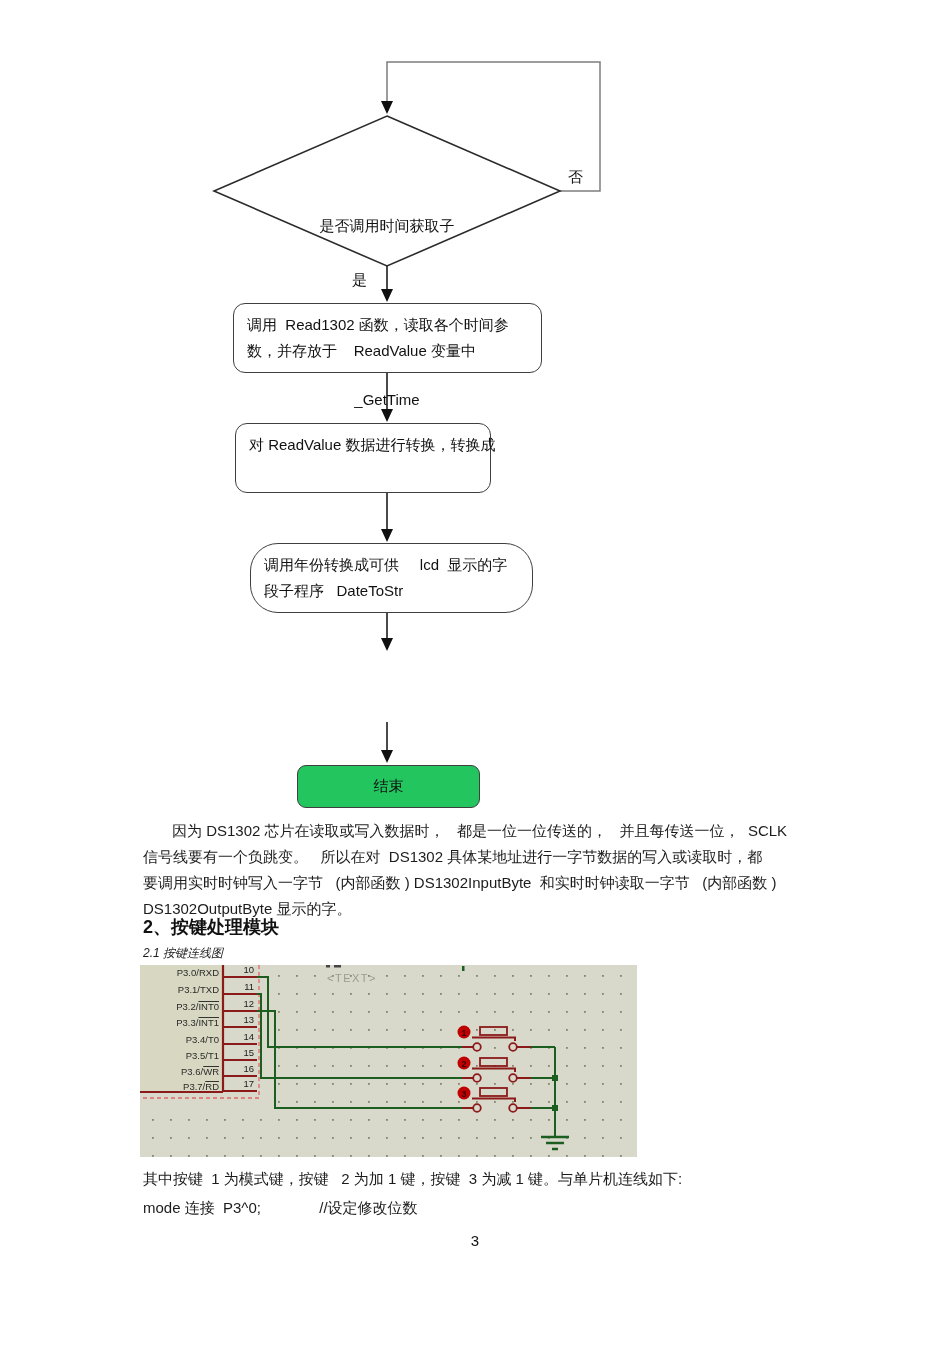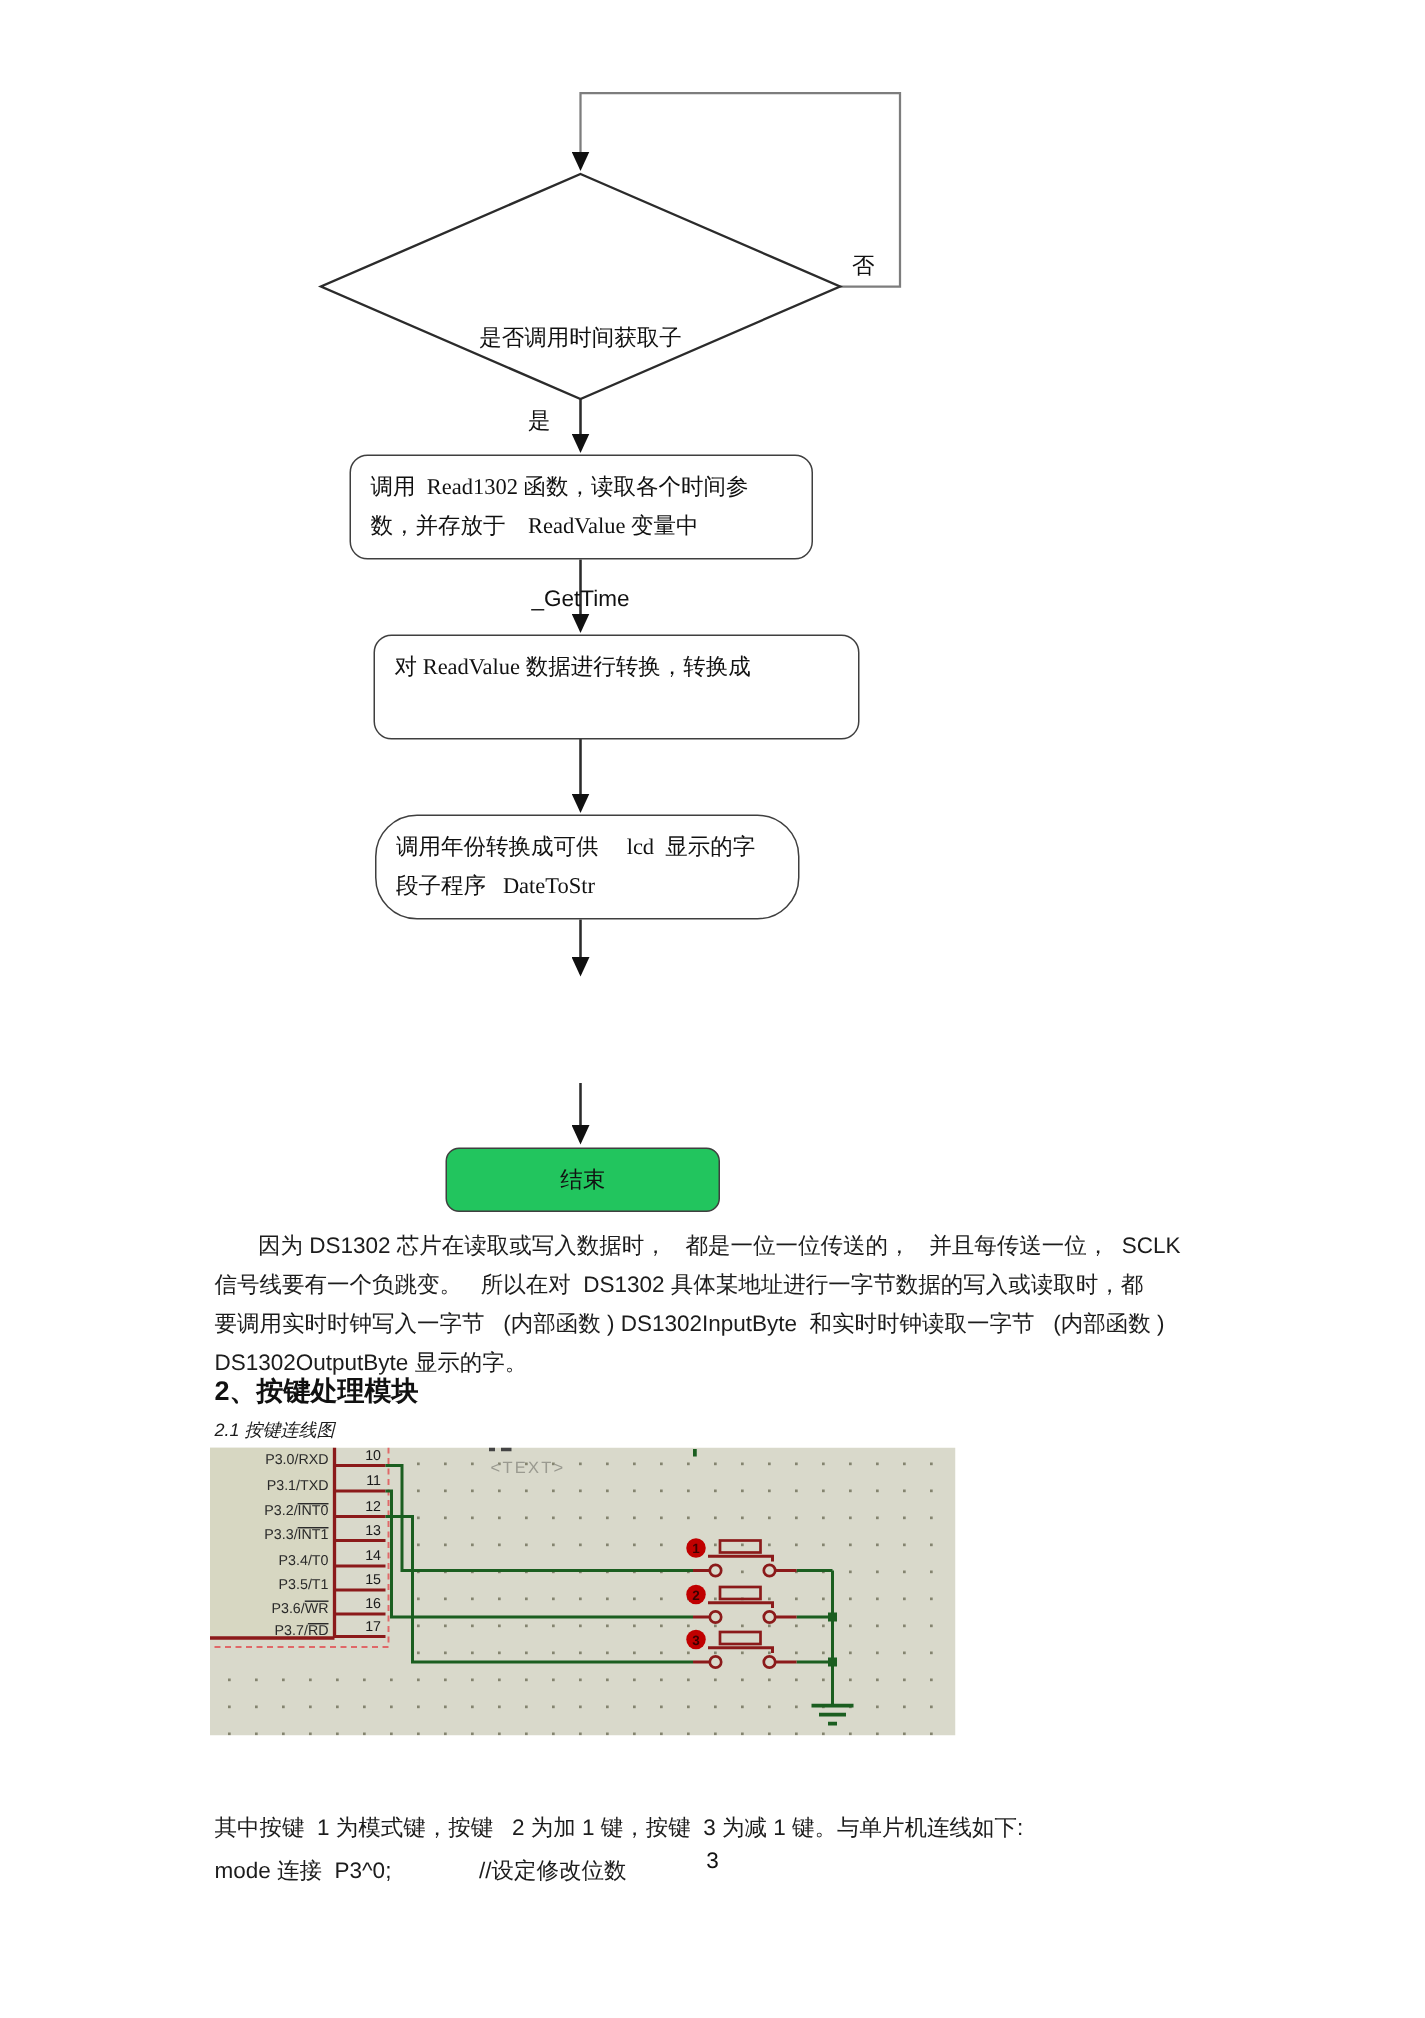--- a/index.html
+++ b/index.html
@@ -2,33 +2,33 @@
 <html><head>
 <meta charset="utf-8">
 <style>
   html,body{margin:0;padding:0;background:#ffffff;}
   .page{position:relative;width:950px;height:1345px;background:#ffffff;overflow:hidden;
         font-family:"Liberation Sans", sans-serif;color:#1c1c1c;}
   .abs{position:absolute;}
   svg{display:block;}
   .flow-box{position:absolute;background:#ffffff;border:1.8px solid #3f3f3f;border-radius:12px;
             box-sizing:border-box;padding:8px 0 0 13px;}
-  .flow-box .ln{font-size:15px;line-height:26px;white-space:pre;color:#111;font-family:Liberation Serif, serif;}
+  .flow-box .ln{font-size:15px;line-height:26px;white-space:pre;color:#111;}
   .end-box{position:absolute;background:#22c55e;border:1.8px solid #3f3f3f;border-radius:9px;
            box-sizing:border-box;display:flex;align-items:center;justify-content:center;
            font-size:15px;color:#111;}
   .diamond-text{position:absolute;text-align:center;font-size:15px;line-height:29px;
                 white-space:pre;color:#111;}
   .branch-label{position:absolute;font-size:15px;color:#111;white-space:pre;}
   .para{position:absolute;left:143px;top:818px;width:680px;}
   .para .ln{font-size:15px;line-height:26px;white-space:pre;color:#1c1c1c;}
   .para .indent{padding-left:29px;}
   .h2{position:absolute;left:143px;top:915px;font-size:18px;font-weight:700;color:#111;white-space:pre;}
   .h3{position:absolute;left:143px;top:945px;font-size:12px;color:#1c1c1c;white-space:pre;font-style:italic;}
-  .bline{position:absolute;left:143px;font-size:15px;color:#1c1c1c;white-space:pre;margin-top:39px;}
+  .bline{position:absolute;left:143px;font-size:15px;color:#1c1c1c;white-space:pre;}
   .pageno{position:absolute;left:0;top:1232px;width:950px;text-align:center;font-size:15px;color:#111;}
 </style>
 </head>
 <body>
 
 <div class="page">
 
   <svg class="abs" id="flow-svg" width="950" height="830" style="left:0;top:0;">
     <defs>
       <marker id="ah" markerUnits="userSpaceOnUse" markerWidth="13" markerHeight="12" viewBox="0 0 13 12" refX="11" refY="6" orient="auto">
@@ -49,21 +49,21 @@
     <div>程序  DS1302</div>
     <div>_GetTime</div>
   </div>
   <div class="branch-label" style="left:568px;top:168px;">否</div>
   <div class="branch-label" style="left:352px;top:271px;">是</div>
 
   <div class="flow-box" style="left:233px;top:303px;width:309px;height:70px;">
     <div class="ln">调用  Read1302 函数，读取各个时间参</div>
     <div class="ln">数，并存放于    ReadValue 变量中</div>
   </div>
-  <div class="flow-box" style="left:249px;top:423px;width:324px;height:70px;">
+  <div class="flow-box" style="left:235px;top:423px;width:256px;height:70px;">
     <div class="ln">对 ReadValue 数据进行转换，转换成</div>
   </div>
   <div class="flow-box" style="left:250px;top:543px;width:283px;height:70px;border-radius:28px;">
     <div class="ln">调用年份转换成可供     lcd  显示的字</div>
     <div class="ln">段子程序   DateToStr</div>
   </div>
   <div class="end-box" style="left:297px;top:765px;width:183px;height:43px;">结束</div>
 
   <div class="para">
     <div class="ln indent">因为 DS1302 芯片在读取或写入数据时，   都是一位一位传送的，   并且每传送一位，  SCLK</div>

